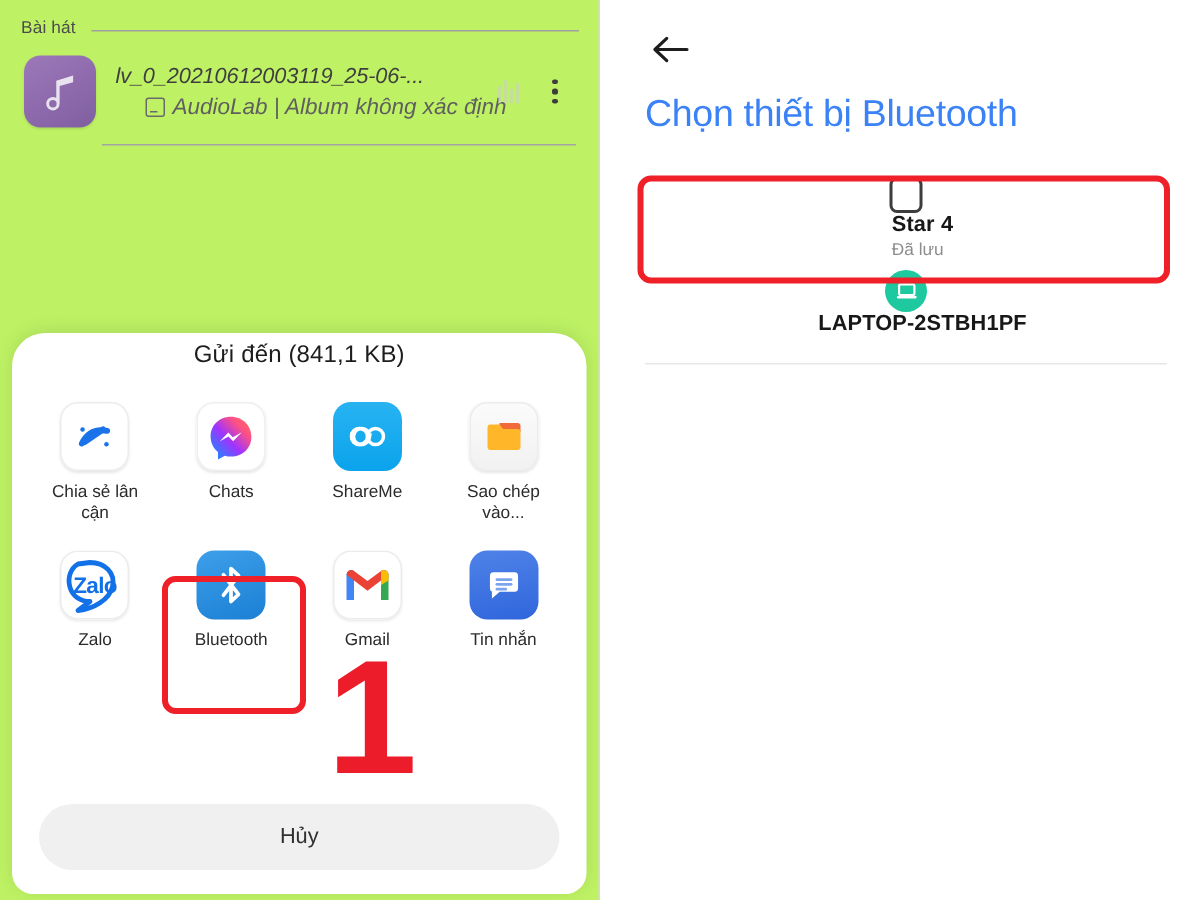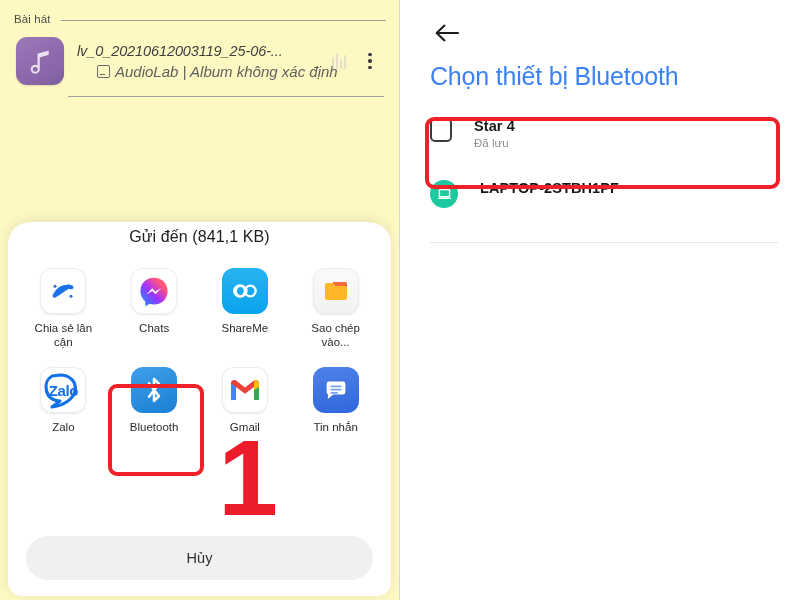--- a/index.html
+++ b/index.html
@@ -19,21 +19,21 @@
     width: 800px;
     height: 600px;
     display: flex;
   }
 
   
   .left-panel {
     position: relative;
     width: 400px;
     height: 600px;
-    background: #fef9c3;
+    background: #bef264;
     overflow: hidden;
     border-right: 1px solid #d8d8d8;
     box-sizing: border-box;
   }
 
   
   .music-list {
     position: absolute;
     left: 0; top: 0;
     width: 400px;
@@ -301,24 +301,25 @@
     white-space: nowrap;
   }
   .device-list {
     position: absolute;
     left: 0;
     top: 118px;
     width: 400px;
   }
   .device-row {
     display: flex;
-    align-items: flex-start;
+    align-items: center;
     height: 62px;
     padding: 0 22px 0 30px;
     position: relative;
+    flex-direction: column;
   }
   .dev-check {
     width: 22px;
     height: 24px;
     border: 2.4px solid #3d3d3d;
     border-radius: 5px;
     flex: 0 0 auto;
     background: #fff;
     box-sizing: border-box;
   }

